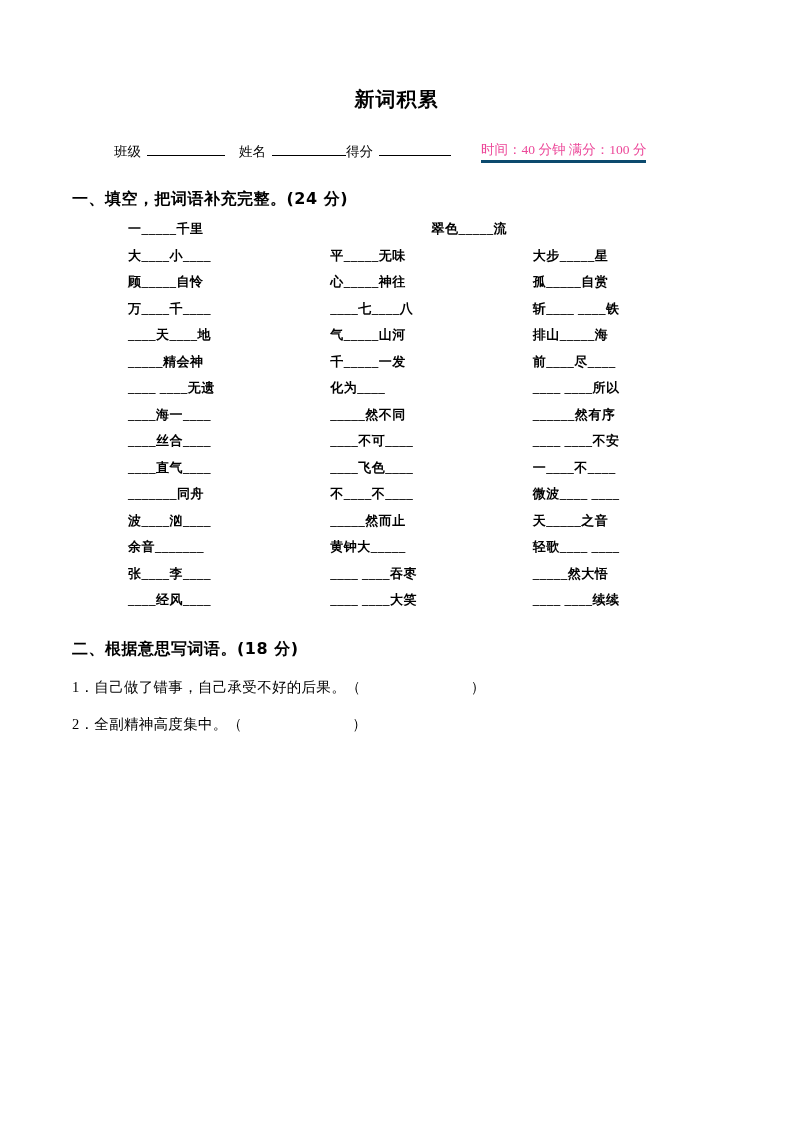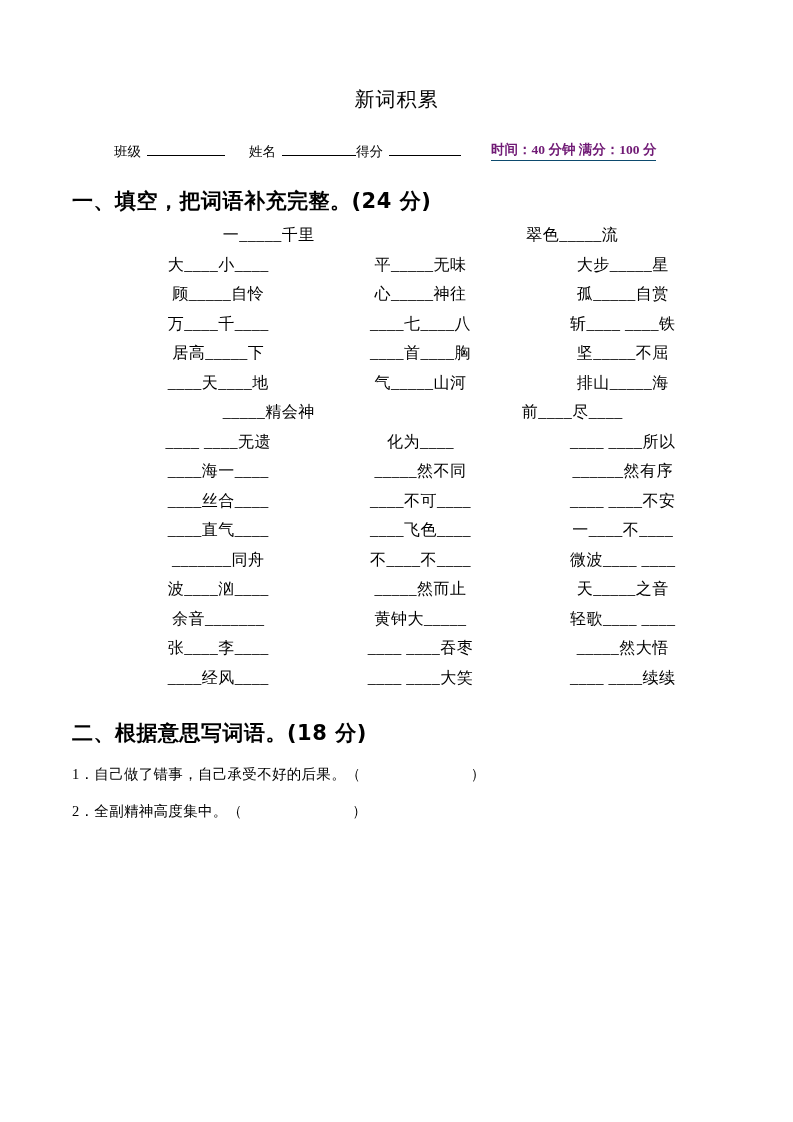--- a/index.html
+++ b/index.html
@@ -18,21 +18,21 @@
   .page {
     position: relative;
     width: 793px;
     height: 1122px;
     box-sizing: border-box;
     padding: 0 72px;
   }
   .doc-title {
     text-align: center;
     font-size: 20px;
-    font-weight: normal;
+    font-weight: bold;
     letter-spacing: 1px;
     margin-top: 86px;
     margin-bottom: 0;
     font-family: "DejaVu Sans", "Liberation Sans", sans-serif;
   }
   .info-row {
     margin-top: 28px;
     display: flex;
     align-items: flex-start;
     font-size: 13.5px;
@@ -50,51 +50,51 @@
     height: 1em;
   }
   .info-item {
     margin-right: 6px;
   }
   .b80 { width: 78px; }
   .b76 { width: 74px; }
   .b72 { width: 72px; }
   .info-right {
     margin-left: 30px;
-    color: #701a75;
+    color: #ec4899;
     font-size: 13.5px;
-    border-bottom: 1px solid #0c4a6e;
+    border-bottom: 3px solid #0c4a6e;
     padding-bottom: 1px;
-    font-weight: bold;
   }
   .section-head {
-    font-size: 21px;
+    font-size: 16px;
     font-weight: bold;
     margin-top: 26px;
     margin-bottom: 4px;
     letter-spacing: 0.5px;
     font-family: "DejaVu Sans", "Liberation Sans", sans-serif;
   }
   .grid {
     margin-top: 10px;
     padding-left: 34px;
     padding-right: 8px;
   }
   .grid-row {
     display: flex;
     margin-bottom: 8.5px;
   }
   .cell {
     flex: 1 1 0;
-    font-size: 16px;
+    font-size: 13px;
     letter-spacing: 0.5px;
     white-space: nowrap;
-    text-align: center;
+    text-align: left;
     padding-left: 22px;
     box-sizing: border-box;
+    font-weight: bold;
   }
   .qlist {
     margin-top: 14px;
     font-size: 14.5px;
   }
   .qline {
     margin-top: 18px;
     letter-spacing: 0.3px;
   }
   .answer-gap {
@@ -106,21 +106,21 @@
 <body>
 
 <div class="page">
 
   <div class="doc-title">新词积累</div>
 
   <div class="info-row">
     <div class="info-left">
       <span class="info-item">班级</span>
       <span class="blank-line b80"></span>
-      <span class="info-item" style="margin-left:24px;">姓名</span>
+      <span class="info-item" style="margin-left:14px;">姓名</span>
       <span class="blank-line b76"></span>
       <span class="info-item" style="">得分</span>
       <span class="blank-line b72"></span>
     </div>
     <div class="info-right">时间：40 分钟  满分：100 分</div>
   </div>
 
   <div class="section-head">一、填空，把词语补充完整。(24 分)</div>
 
   <div class="grid">
@@ -137,31 +137,27 @@
       <div class="cell">顾_____自怜</div>
       <div class="cell">心_____神往</div>
       <div class="cell">孤_____自赏</div>
     </div>
     <div class="grid-row">
       <div class="cell">万____千____</div>
       <div class="cell">____七____八</div>
       <div class="cell">斩____ ____铁</div>
     </div>
     <div class="grid-row">
-      <div class="cell">居高_____下</div>
-      <div class="cell">____首____胸</div>
-      <div class="cell">坚_____不屈</div>
-    </div>
-    <div class="grid-row">
       <div class="cell">____天____地</div>
       <div class="cell">气_____山河</div>
       <div class="cell">排山_____海</div>
     </div>
     <div class="grid-row">
       <div class="cell">_____精会神</div>
+      <div class="cell">千_____一发</div>
       <div class="cell">前____尽____</div>
     </div>
     <div class="grid-row">
       <div class="cell">____ ____无遗</div>
       <div class="cell">化为____</div>
       <div class="cell">____ ____所以</div>
     </div>
     <div class="grid-row">
       <div class="cell">____海一____</div>
       <div class="cell">_____然不同</div>

